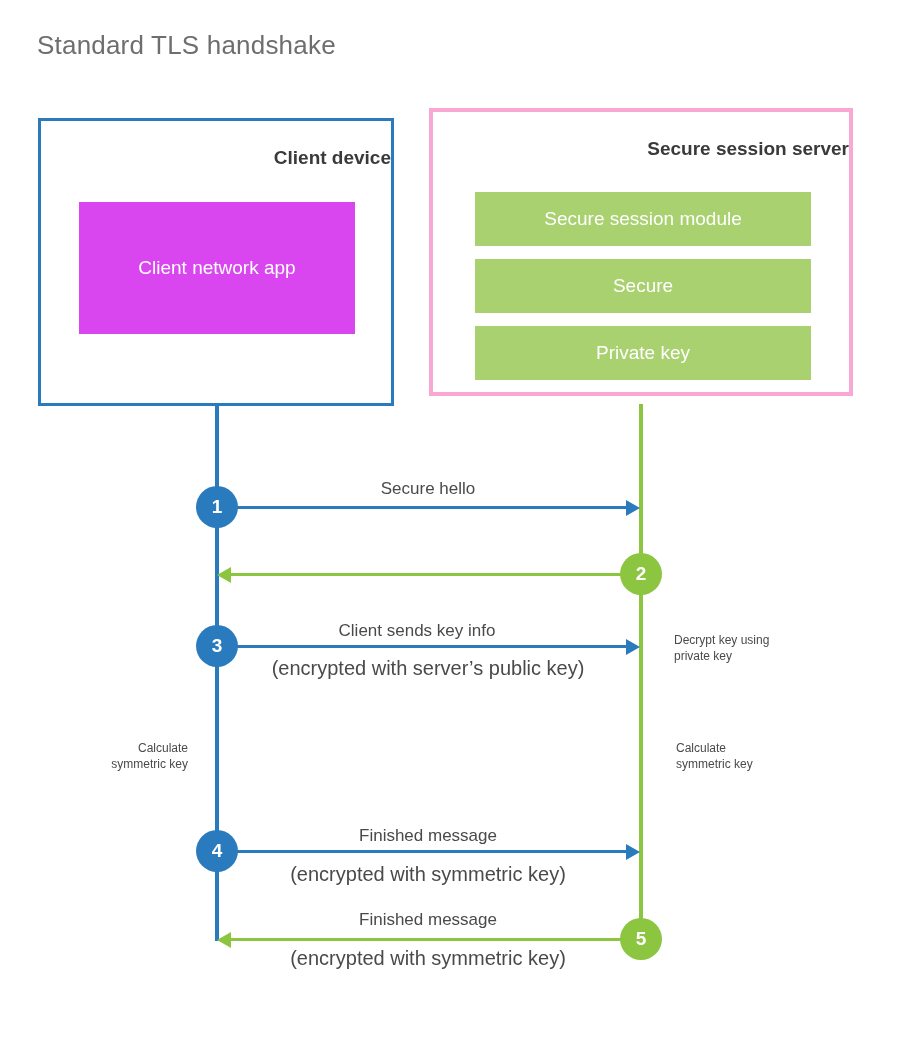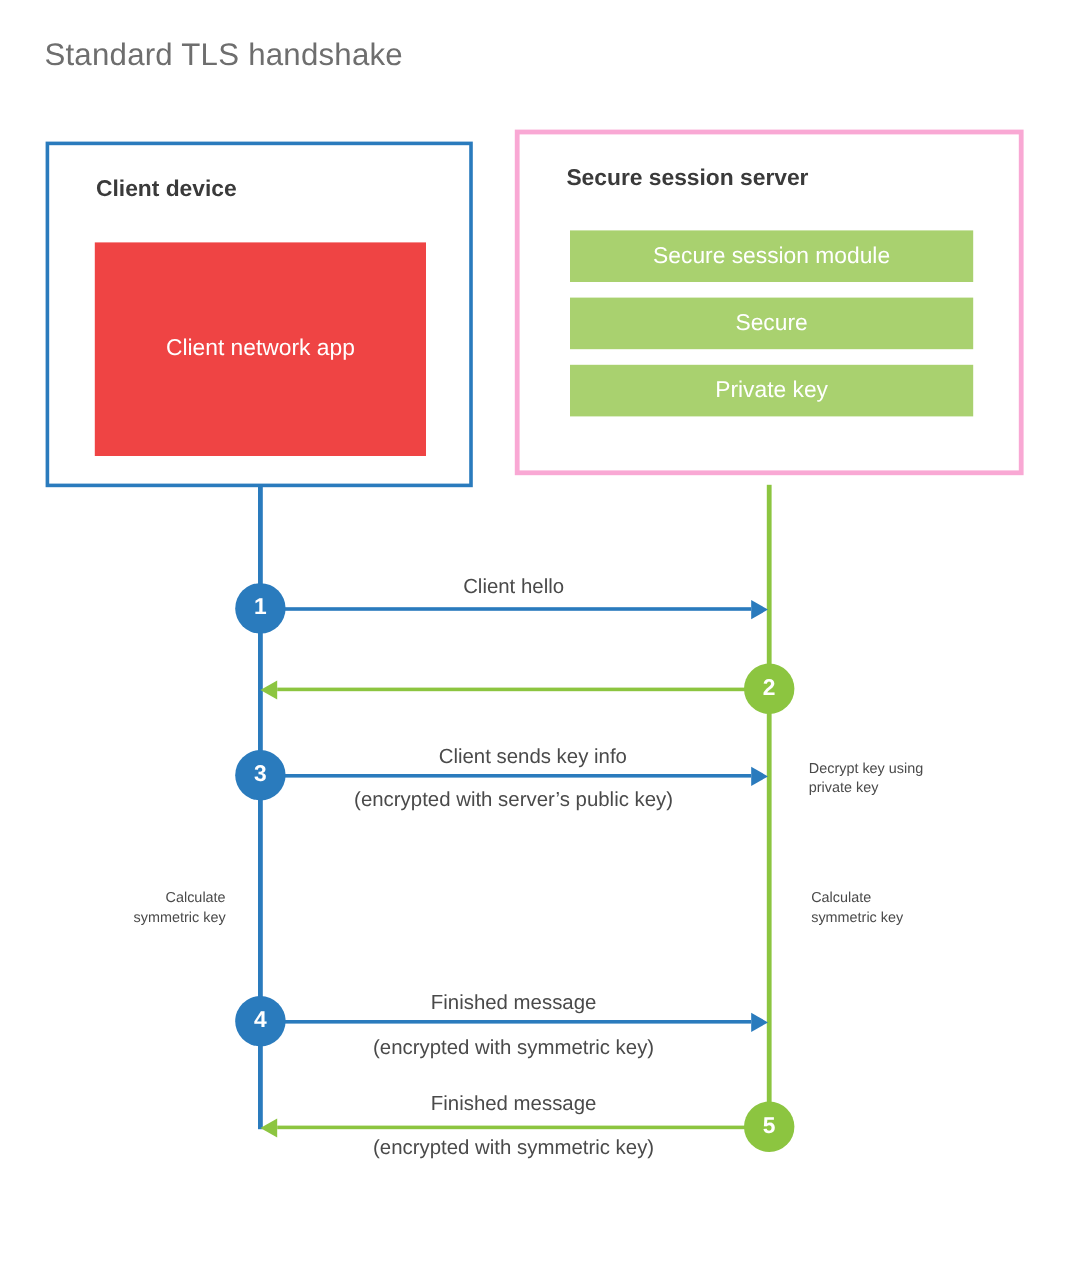--- a/index.html
+++ b/index.html
@@ -53,54 +53,54 @@
     top: 108px;
     width: 424px;
     height: 288px;
     border: 4px solid #f9a8d4;
   }
   .party-title {
     position: absolute;
     left: 0;
     right: 0;
     top: 26px;
-    text-align: left;
+    text-align: right;
     font-size: 19px;
     font-weight: bold;
     color: #3a3a3a;
     margin-left: 39px;
   }
 
   
   .client-app {
     position: absolute;
     left: 38px;
     top: 81px;
     width: 276px;
-    height: 178px;
-    background: #ef4444;
+    height: 132px;
+    background: #d946ef;
     color: #ffffff;
     font-size: 19px;
     font-weight: 300;
     display: flex;
     align-items: center;
     justify-content: center;
     text-align: center;
     line-height: 1.35;
   }
 
   
   .server-bars {
     position: absolute;
     left: 42px;
     top: 80px;
     width: 336px;
   }
   .server-bar {
-    height: 43px;
+    height: 54px;
     background: #a9d16f;
     color: #ffffff;
     font-size: 19px;
     font-weight: 300;
     display: flex;
     align-items: center;
     justify-content: center;
     margin-bottom: 13px;
   }
   .server-bar:last-child { margin-bottom: 0; }
@@ -167,21 +167,21 @@
   .msg-label {
     position: absolute;
     font-size: 17px;
     font-weight: 300;
     color: #4a4a4a;
     text-align: center;
     white-space: nowrap;
   }
   .msg-sublabel {
     position: absolute;
-    font-size: 17px;
+    font-size: 20px;
     font-weight: 300;
     color: #4a4a4a;
     text-align: center;
     white-space: nowrap;
   }
 
   
   .side-note {
     position: absolute;
     font-size: 12px;
@@ -211,30 +211,30 @@
     <div class="server-bars">
       <div class="server-bar">Secure session module</div>
       <div class="server-bar">Secure</div>
       <div class="server-bar">Private key</div>
     </div>
   </div>
 
   <div class="lifeline" id="client-lifeline"></div>
   <div class="lifeline" id="server-lifeline"></div>
 
-  <div class="msg-label" style="left:228px; top:479px; width:400px;">Client hello</div>
+  <div class="msg-label" style="left:228px; top:479px; width:400px;">Secure hello</div>
   <div class="msg-line blue" style="left:217px; top:506px; width:409px;"></div>
   <div class="arrow-head right blue" style="left:626px; top:500px;"></div>
   <div class="step-circle blue" style="left:196px; top:486px;">1</div>
 
   <div class="msg-line green" style="left:231px; top:573px; width:395px;"></div>
   <div class="arrow-head left green" style="left:217px; top:567px;"></div>
   <div class="step-circle green" style="left:620px; top:553px;">2</div>
 
-  <div class="msg-label" style="left:244px; top:621px; width:400px;">Client sends key info</div>
+  <div class="msg-label" style="left:217px; top:621px; width:400px;">Client sends key info</div>
   <div class="msg-line blue" style="left:217px; top:645px; width:409px;"></div>
   <div class="arrow-head right blue" style="left:626px; top:639px;"></div>
   <div class="msg-sublabel" style="left:228px; top:657px; width:400px;">(encrypted with server’s public key)</div>
   <div class="step-circle blue" style="left:196px; top:625px;">3</div>
   <div class="side-note left-align" style="left:674px; top:632px; width:190px;">Decrypt key using
 private key</div>
 
   <div class="side-note right-align" style="left:28px; top:740px; width:160px;">Calculate
 symmetric key</div>
   <div class="side-note left-align" style="left:676px; top:740px; width:180px;">Calculate

